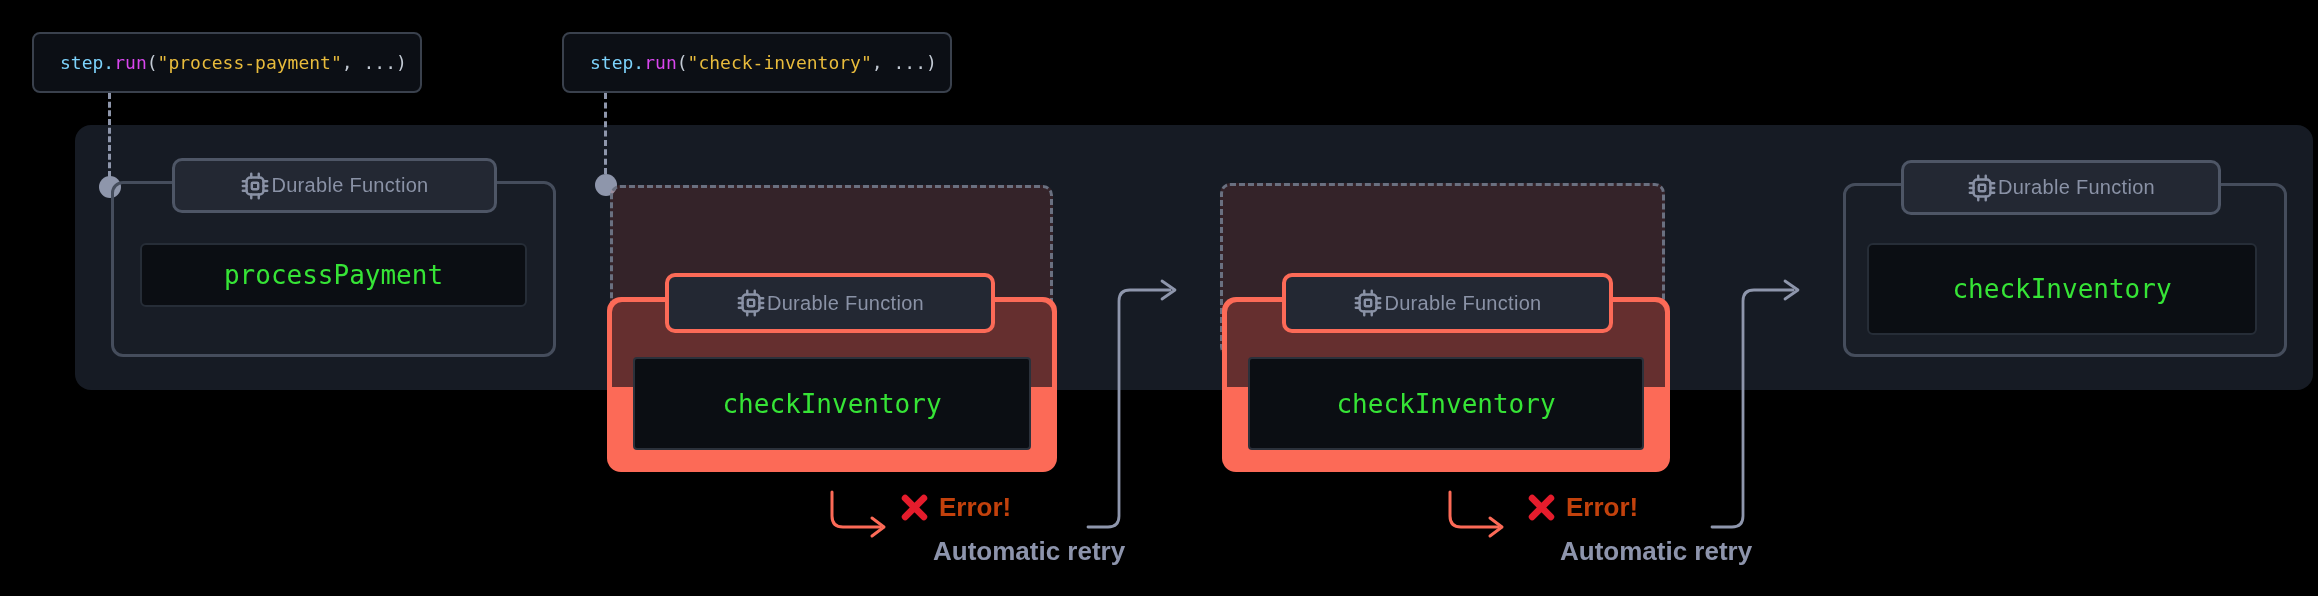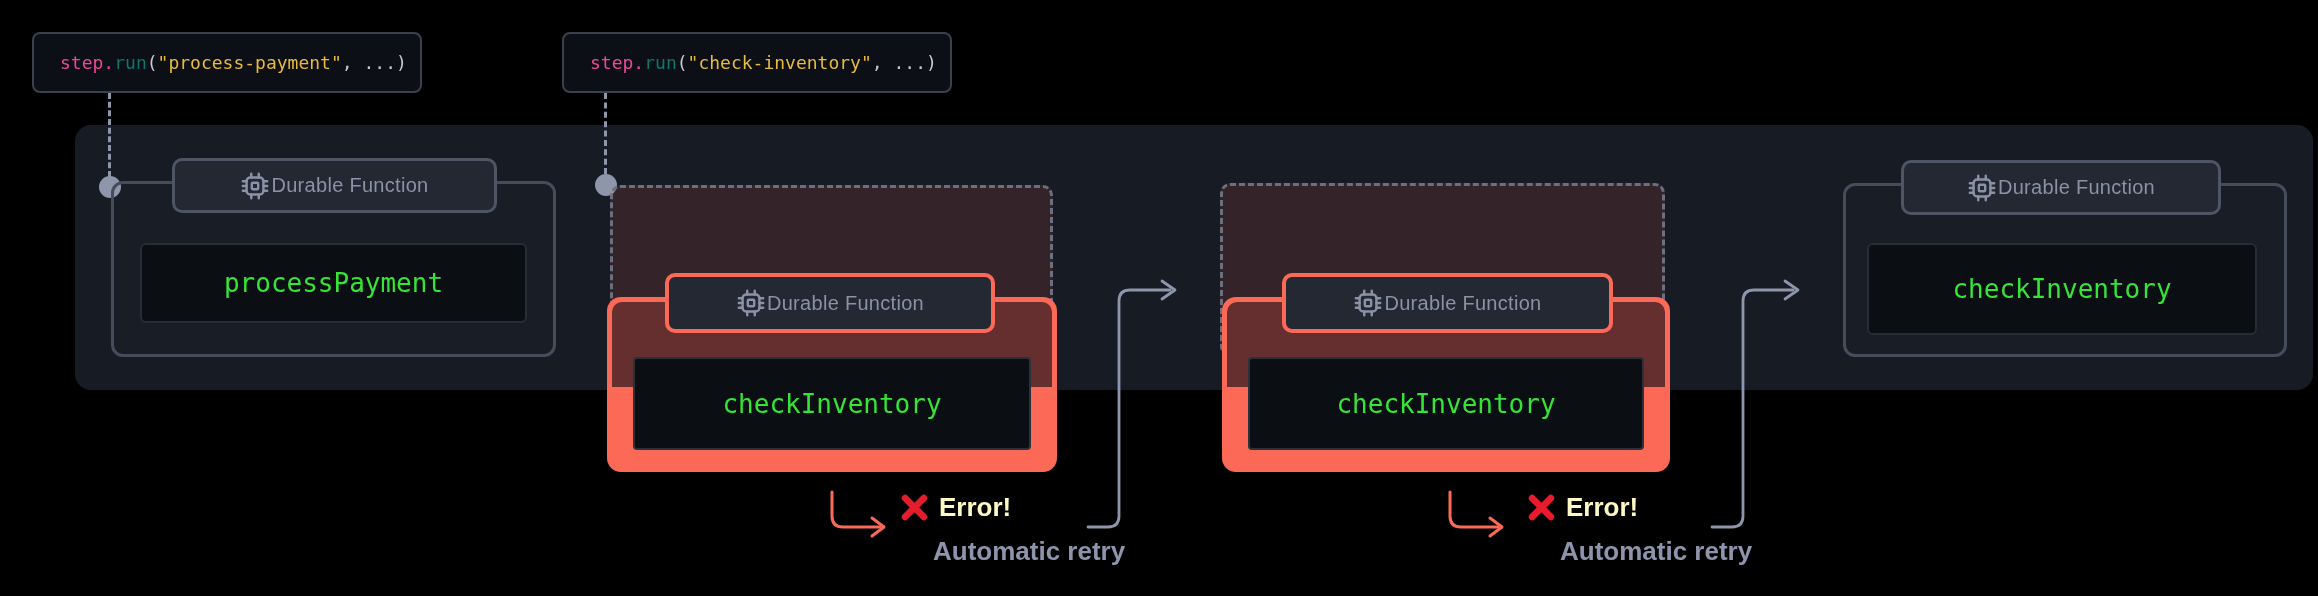--- a/index.html
+++ b/index.html
@@ -8,22 +8,22 @@
     font-family:"Liberation Sans",sans-serif;
   }
   
   .band{position:absolute;left:75px;top:125px;width:2238px;height:265px;
     background:#161b24;border-radius:16px;}
   
   .code-label{position:absolute;top:32px;height:61px;width:390px;box-sizing:border-box;
     background:#0c0f15;border:2px solid #3a414d;border-radius:8px;
     display:flex;align-items:center;padding-left:26px;white-space:pre;
     font-family:"DejaVu Sans Mono","Liberation Mono",monospace;font-size:18px;color:#dfe3e8;}
-  .code-label .tk-plain{color:#ec4899;}
-  .code-label .tk-method{color:#0f766e;}
+  .code-label .tk-plain{color:#7dd3fc;}
+  .code-label .tk-method{color:#d946ef;}
   .code-label .tk-punct{color:#c3cad4;}
   .code-label .tk-string{color:#e8bb3c;}
   
   .drop-line{position:absolute;width:0;border-left:3px dashed #8e96ab;}
   .dot{position:absolute;width:22px;height:22px;border-radius:50%;background:#8e96ab;}
   
   .group-border{position:absolute;box-sizing:border-box;border:3px solid #454d5c;border-radius:12px;
     background:rgba(255,255,255,0.012);}
   
   .badge{position:absolute;box-sizing:border-box;background:#232833;border:3px solid #4e5666;
@@ -37,21 +37,21 @@
     font-family:"DejaVu Sans Mono","Liberation Mono",monospace;font-size:26px;color:#36e436;}
   .fn-box.sharp{border-radius:4px;border-color:#2b313b;}
   
   .dashed-rect{position:absolute;box-sizing:border-box;border:3px dashed #6a7080;border-radius:10px;
     background:rgba(252,92,74,0.13);}
   .red-box{position:absolute;box-sizing:border-box;background:#fc6a57;border-radius:14px;}
   .red-box .shade{position:absolute;left:5px;right:5px;top:5px;height:85px;
     background:rgba(8,12,22,0.62);border-radius:10px 10px 0 0;}
   
   .err-row{position:absolute;display:flex;align-items:center;gap:11px;
-    color:#fef9c3;font-size:26px;font-weight:700;}
+    color:#c2410c;font-size:26px;font-weight:700;}
   .retry-text{position:absolute;color:#8d94ac;font-size:26px;font-weight:700;margin-left:28px;}
   .overlay{position:absolute;left:0;top:0;pointer-events:none;}
 </style>
 </head>
 <body>
 
 <div class="stage">
 
   <div class="band"></div>
 
@@ -70,21 +70,21 @@
 
   <div class="group-border" style="left:111px;top:181px;width:445px;height:176px;"></div>
   <div class="badge" style="left:172px;top:158px;width:325px;height:55px;">
     <svg width="30" height="30" viewBox="0 0 32 32" fill="none" stroke="currentColor" stroke-width="2.6" stroke-linecap="round">
       <rect x="7" y="7" width="18" height="18" rx="4"></rect>
         <rect x="12.6" y="12.6" width="6.8" height="6.8" rx="1"></rect>
       <path d="M12 7 V3 M20 7 V3 M12 25 V29 M20 25 V29 M7 11 H3 M7 16 H3 M7 21 H3 M25 11 H29 M25 16 H29 M25 21 H29"></path>
     </svg>
     <span>Durable Function</span>
   </div>
-  <div class="fn-box" style="left:140px;top:243px;width:387px;height:80px;">
+  <div class="fn-box" style="left:140px;top:243px;width:387px;height:64px;">
     <span>processPayment</span>
   </div>
 
   <div class="dashed-rect" style="left:610px;top:185px;width:443px;height:172px;"></div>
   <div class="red-box" style="left:607px;top:297px;width:450px;height:175px;">
     <div class="shade"></div>
   </div>
   <div class="badge red" style="left:665px;top:273px;width:330px;height:60px;">
     <svg width="30" height="30" viewBox="0 0 32 32" fill="none" stroke="currentColor" stroke-width="2.6" stroke-linecap="round">
       <rect x="7" y="7" width="18" height="18" rx="4"></rect>

